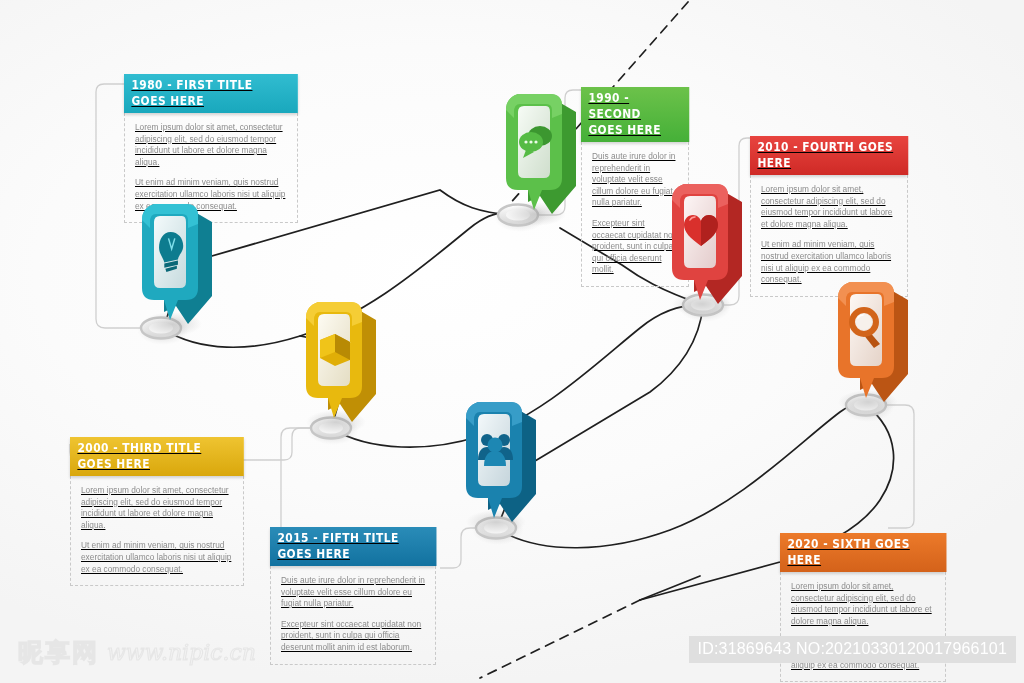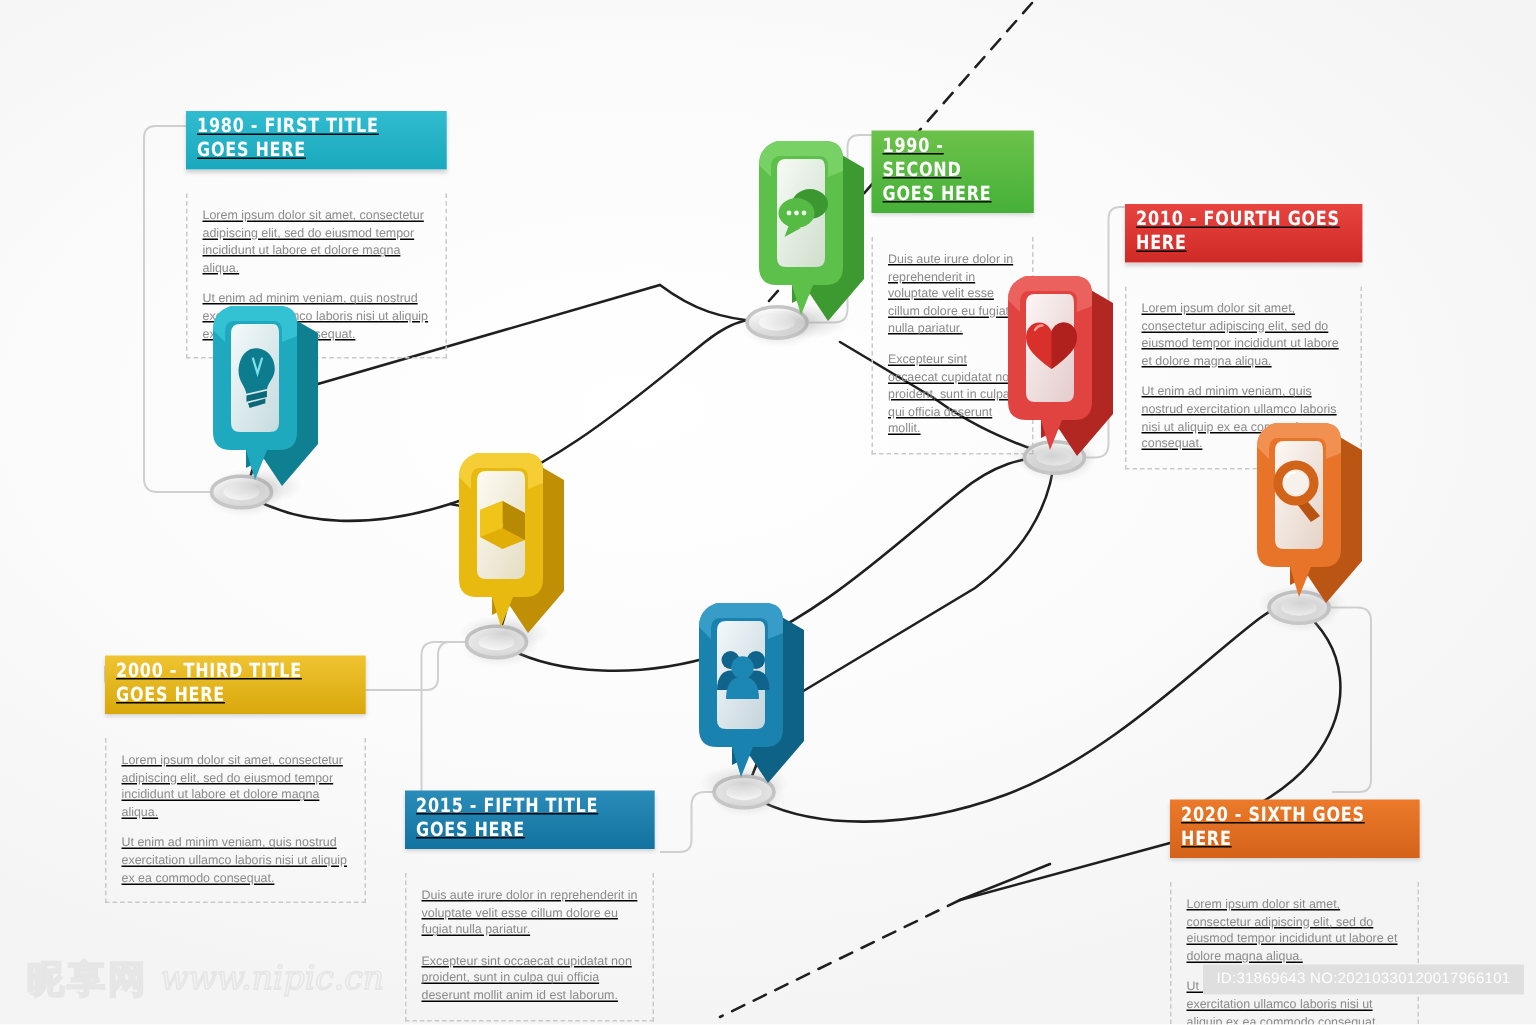--- a/index.html
+++ b/index.html
@@ -45,21 +45,21 @@
     transform: scaleX(0.82);
     transform-origin: left center;
     width: 122%;
     box-shadow: 0 2px 3px rgba(0,0,0,0.16);
   }
   .card-head .hd-inner { display: block; white-space: pre-line; }
   .card-body {
     border: 1px dashed #c9c9c9;
     border-top: none;
     padding: 9px 10px 10px 10px;
-    margin-top: 16px;
+    margin-top: 0px;
   }
   .card-body p {
     margin: 0 0 9px 0;
     font-family: "Liberation Sans", sans-serif;
     font-size: 8.3px;
     line-height: 11.6px;
     color: #8b8b8b;
   }
   .card-body p:last-child { margin-bottom: 0; }
 
@@ -93,21 +93,21 @@
     color: transparent;
     -webkit-text-stroke: 1.2px #dcdcdc;
   }
   #idbadge {
     position: absolute;
     right: 8px; bottom: 20px;
     z-index: 6;
     background: #dfdfdf;
     color: #ffffff;
     font-family: "Liberation Sans", sans-serif;
-    font-size: 10px;
+    font-size: 16px;
     padding: 4px 9px 5px 9px;
     letter-spacing: 0.2px;
     white-space: nowrap;
   }
 </style>
 </head>
 <body>
 
 <div id="stage">
 

